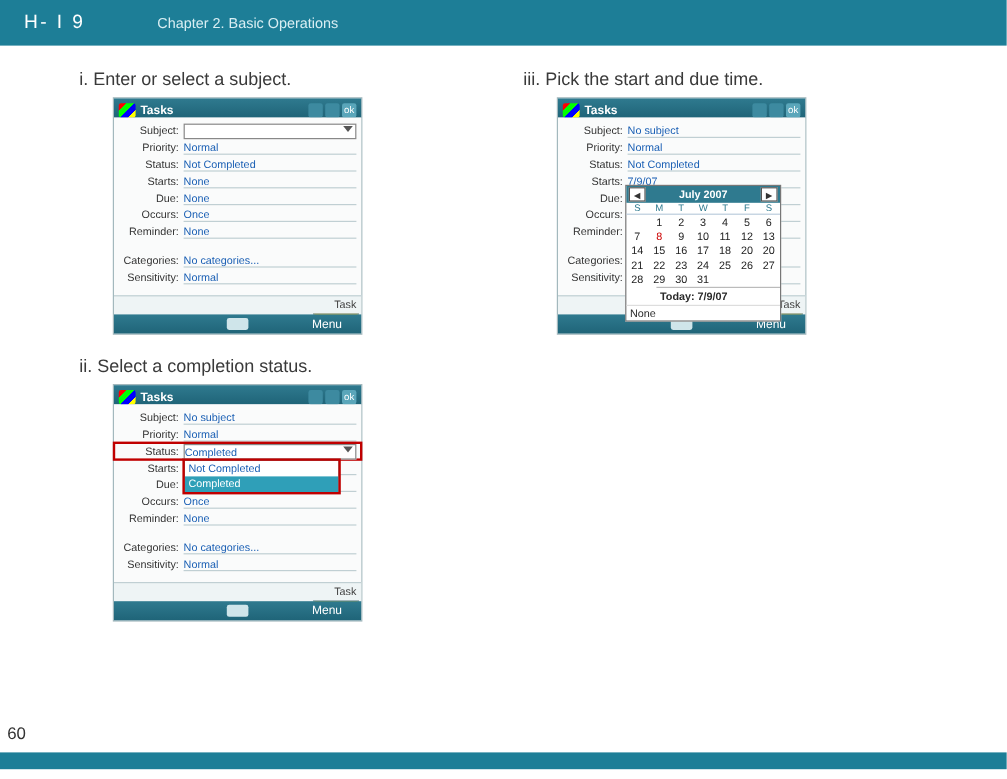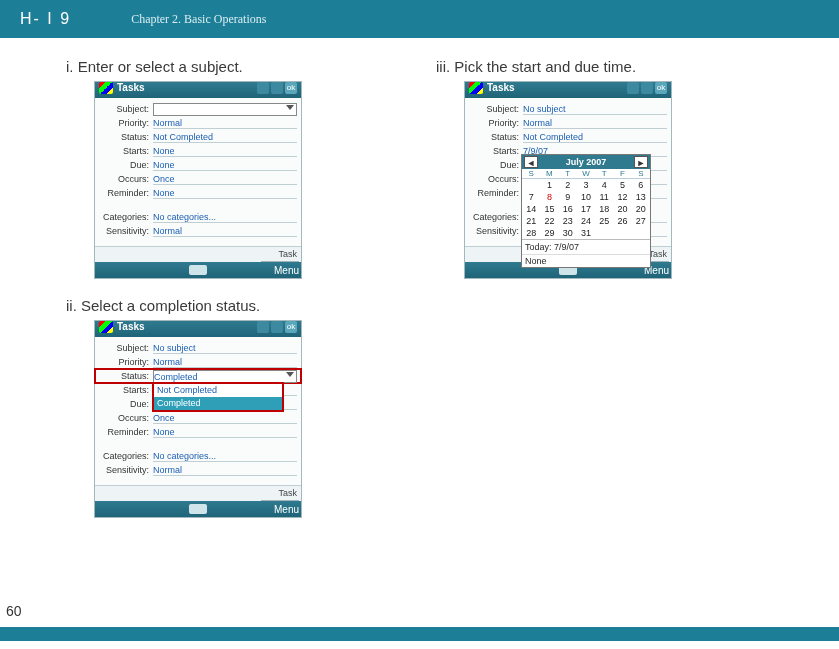--- a/index.html
+++ b/index.html
@@ -1,32 +1,32 @@
 <!DOCTYPE html>
 <html><head>
 <meta charset="utf-8">
 <style>
   * { box-sizing: border-box; margin: 0; padding: 0; }
   body { font-family: "Arial", "Helvetica", sans-serif; background: #fff; width: 839px; height: 649px; position: relative; }
 
   
   .topbar { width: 100%; height: 38px; background: #1d7e97; display: flex; align-items: center; color: #e6f2f5; font-size: 13px; }
   .logo { margin-left: 20px; font-size: 16px; letter-spacing: 2px; font-weight: 300; color: #fff; text-align: right; }
-  .chapter { margin-left: 60px; font-size: 12px; color: #d9eef3; font-family: Liberation Serif, serif; }
+  .chapter { margin-left: 60px; font-size: 12px; color: #d9eef3; }
 
   
   .page { position: absolute; top: 38px; left: 0; right: 0; bottom: 0; border-radius: 10px; }
   .content { display: flex; padding: 20px 0 0 66px; }
   .col { width: 302px; margin-right: 68px; }
   .step-caption { font-size: 15px; color: #3a3a3a; margin-bottom: 6px; font-weight: 400; }
   .step-block { margin-bottom: 18px; }
 
   
   .device { width: 208px; margin-left: 28px; border: 1px solid #a3b8bd; background: #fff; }
-  .dev-title { height: 16px; background: linear-gradient(#2f7a8f,#1f6478); display: flex; align-items: flex-start; padding: 0 4px; }
+  .dev-title { height: 16px; background: linear-gradient(#2f7a8f,#1f6478); display: flex; align-items: flex-end; padding: 0 4px; }
   .dev-title-text { color: #fff; font-size: 10px; font-weight: bold; flex: 1; }
   .dev-title-icons { display: flex; gap: 2px; }
   .dev-title-icons span { width: 12px; height: 12px; background: #3d8aa0; border-radius: 2px; display: inline-block; }
   .flag { width: 14px; height: 12px; background: linear-gradient(135deg,#f00 0 25%, #0f0 25% 50%, #00f 50% 75%, #ff0 75%); border-radius: 2px; display:inline-block; margin-right:4px;}
   .dev-body { height: 180px; background: #fafbfb; position: relative; padding: 4px 0 0 0; font-size: 9px; color: #2a2a2a; }
   .field-row { display: flex; align-items: center; height: 14px; padding: 0 4px; }
   .field-row .lbl { width: 54px; text-align: right; padding-right: 4px; font-size: 9px; color: #333; }
   .field-row .val { flex: 1; color: #1a5fb4; font-size: 9px; border-bottom: 1px solid #c0cfd3; height: 12px; line-height: 12px; overflow: hidden; }
   .field-row .val.input { background: #fff; border: 1px solid #888; height: 13px; position: relative; }
   .field-row .val.input .caret { position:absolute; right:2px; top:1px; width:0;height:0;border-left:4px solid transparent;border-right:4px solid transparent;border-top:5px solid #555; }
@@ -39,27 +39,27 @@
 
   .calendar-pop { position:absolute; left:56px; top:56px; width:130px; border:1px solid #777; background:#fff; z-index:3; font-size:9px; text-align:center; }
   .cal-head { display:flex; align-items:center; height:14px; background:#2f7a8f; color:#fff; }
   .cal-arrow { width:14px; height:12px; background:#fff; color:#333; font-size:9px; line-height:12px; border:1px solid #555; margin:0 2px; }
   .cal-month { flex:1; font-size:9px; font-weight:bold; }
   .cal-dow { display:flex; font-size:8px; color:#2f7a8f; border-bottom:1px solid #bcd; }
   .cal-dow span { flex:1; }
   .cal-grid { display:flex; flex-wrap:wrap; }
   .cal-grid span { width:14.28%; height:12px; line-height:12px; font-size:9px; color:#222; }
   .cal-grid span.red { color:#c00; }
-  .cal-today { text-align:left; font-weight:normal; padding:2px 3px; border-top:1px solid #bbb; font-size:9px; }
+  .cal-today { text-align:left; font-weight:bold; padding:2px 3px; border-top:1px solid #bbb; font-size:9px;margin-left:25px; }
   .cal-none { text-align:left; padding:1px 3px; font-size:9px; border-top:1px solid #ddd; }
 
   .dev-tabs { height: 16px; background:#eef4f5; border-top:1px solid #c0cfd3; display:flex; align-items:flex-end; padding-left:4px; position:absolute; bottom:16px; left:0; right:0;flex-direction:column;}
   .dev-tabs .tab { font-size:9px; padding:2px 6px; border:1px solid #a0b4b8; border-bottom:none; background:#eab308; color:#333; margin-right:2px; }
   .dev-tabs .tablbl { font-size:9px; padding:2px 4px; color:#444; }
-  .dev-foot { height:16px; background: linear-gradient(#2f7a8f,#1f6478); position:absolute; bottom:0; left:0; right:0; display:flex; align-items:center; justify-content:flex-end; padding:0 2px;margin-top:20px;}
+  .dev-foot { height:16px; background: linear-gradient(#2f7a8f,#1f6478); position:absolute; bottom:0; left:0; right:0; display:flex; align-items:center; justify-content:flex-end; padding:0 16px;margin-top:20px;}
   .dev-foot .kbd { position:absolute; left:50%; transform:translateX(-50%); width:18px; height:10px; background:#cfe5ea; border-radius:2px; }
   .dev-foot .menu { color:#fff; font-size:10px; }
 
   
   .pagenum { position:absolute; left:6px; bottom:30px; font-size:14px; color:#333; }
   .bottom-bar { position:absolute; left:0; right:0; bottom:8px; height:14px; background:#1d7e97; }
 </style>
 </head>
 <body>
 

